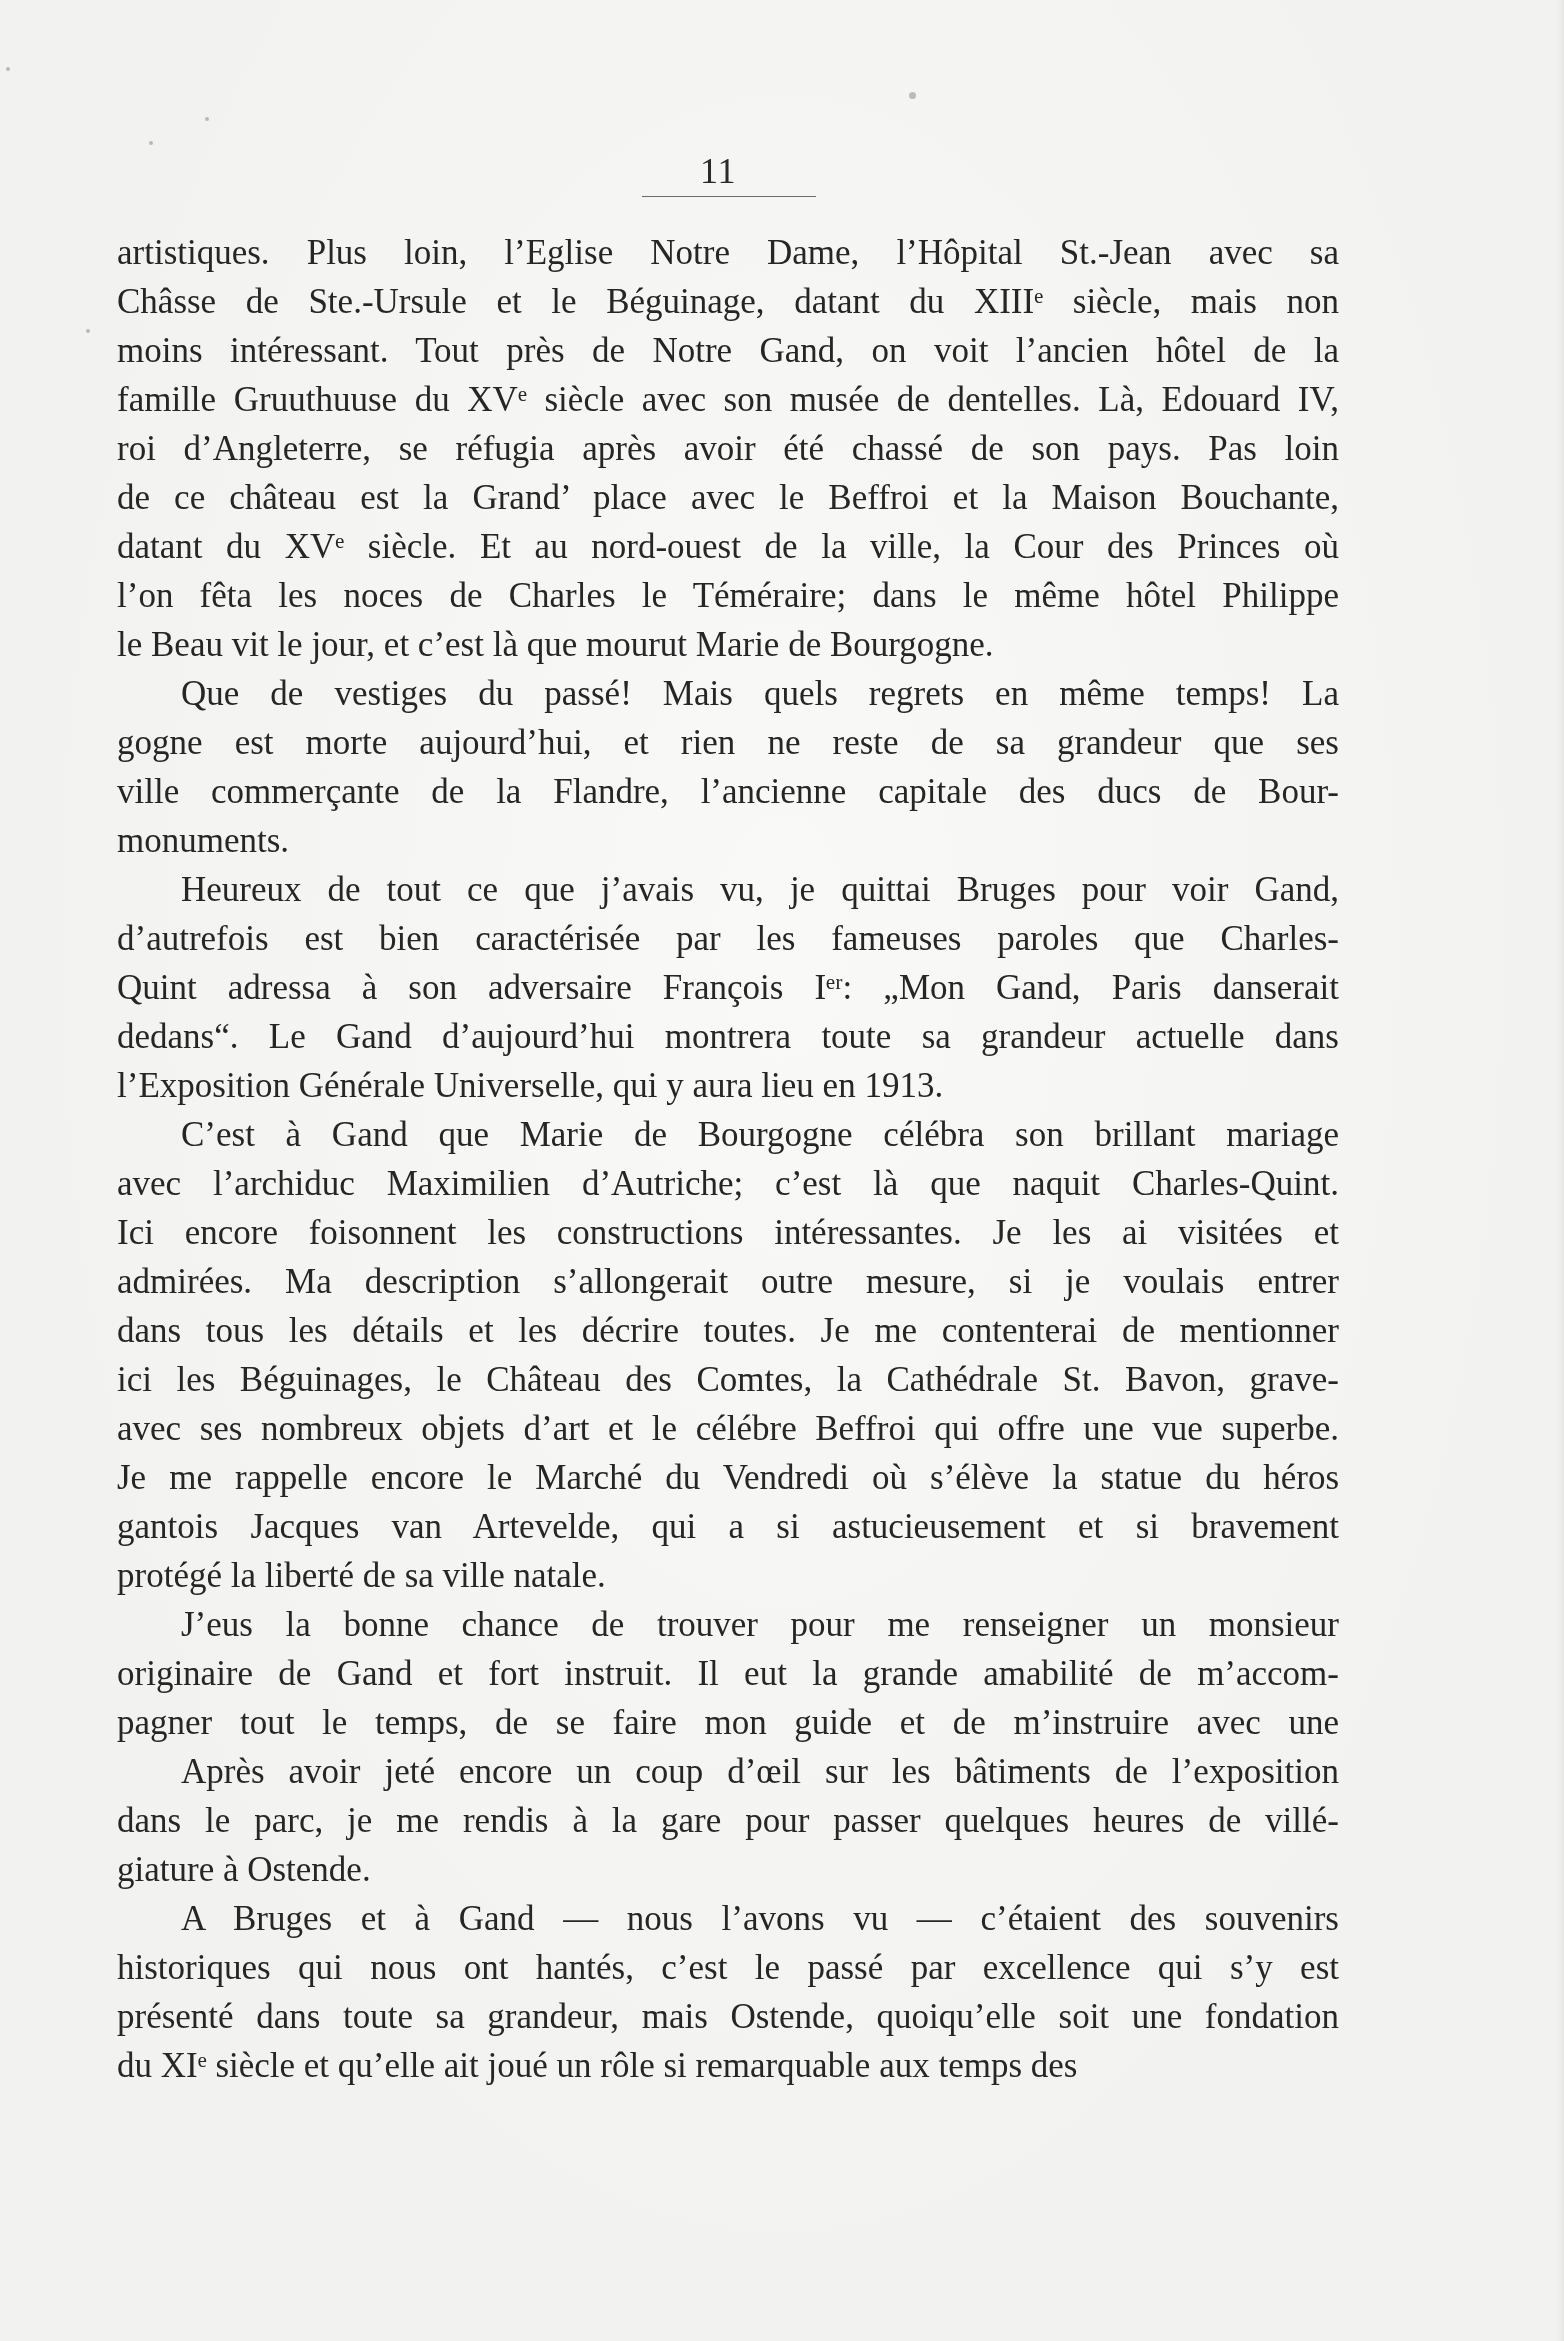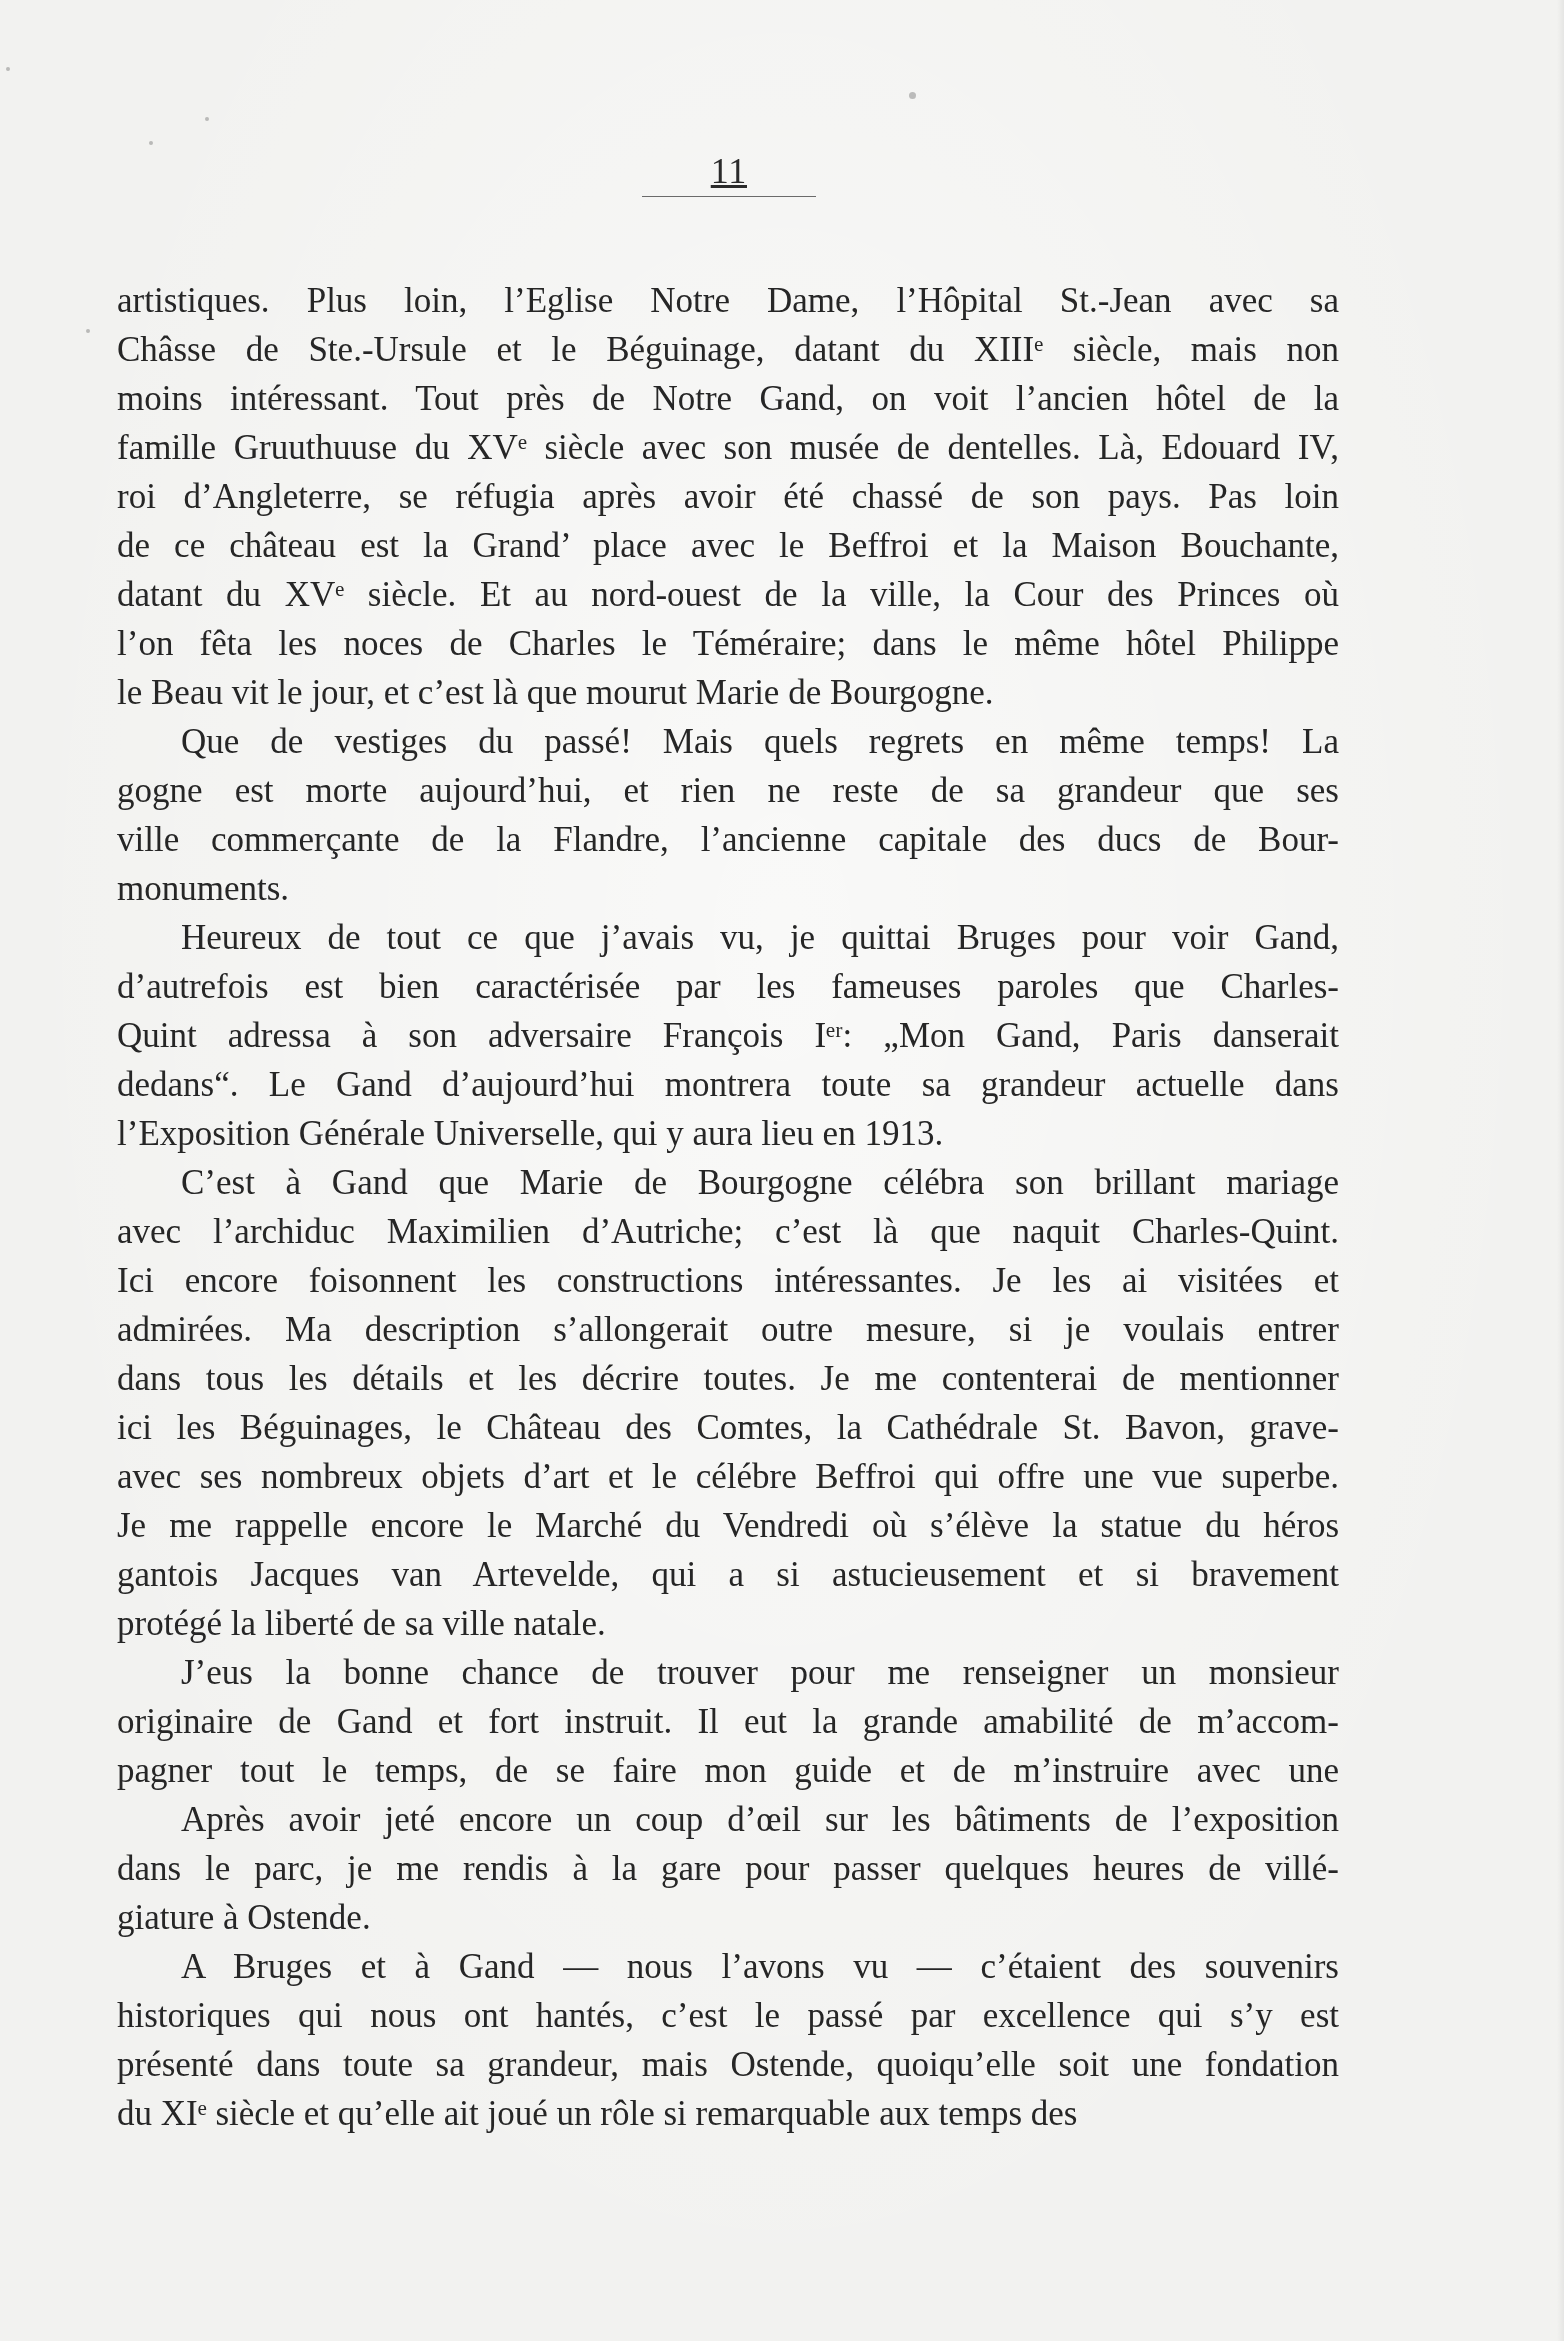--- a/index.html
+++ b/index.html
@@ -38,41 +38,39 @@
       left: 0;
       top: 149px;
       width: 1565px;
       height: 55px;
     }
     .page-number {
       position: absolute;
       left: 700px;
       top: 0;
       width: 47px;
-      text-align: right;
+      text-align: left;
       font-size: 36px;
       line-height: 44px;
       color: #2a2a2a;
       letter-spacing: 0.8px;
-      text-decoration: underline;
     }
     .header-rule {
       position: absolute;
       left: 642px;
       top: 47px;
       width: 174px;
       height: 0;
       border-top: 1.6px solid #6a6a6a;
     }
     .text-block {
       position: absolute;
       left: 117px;
       top: 228px;
       width: 1222px;
-      margin-top: 48px;
     }
     .line {
       display: block;
       height: 49px;
       line-height: 49px;
       font-size: 35px;
       white-space: nowrap;
       text-align: justify;
       text-align-last: justify;
       -moz-text-align-last: justify;

